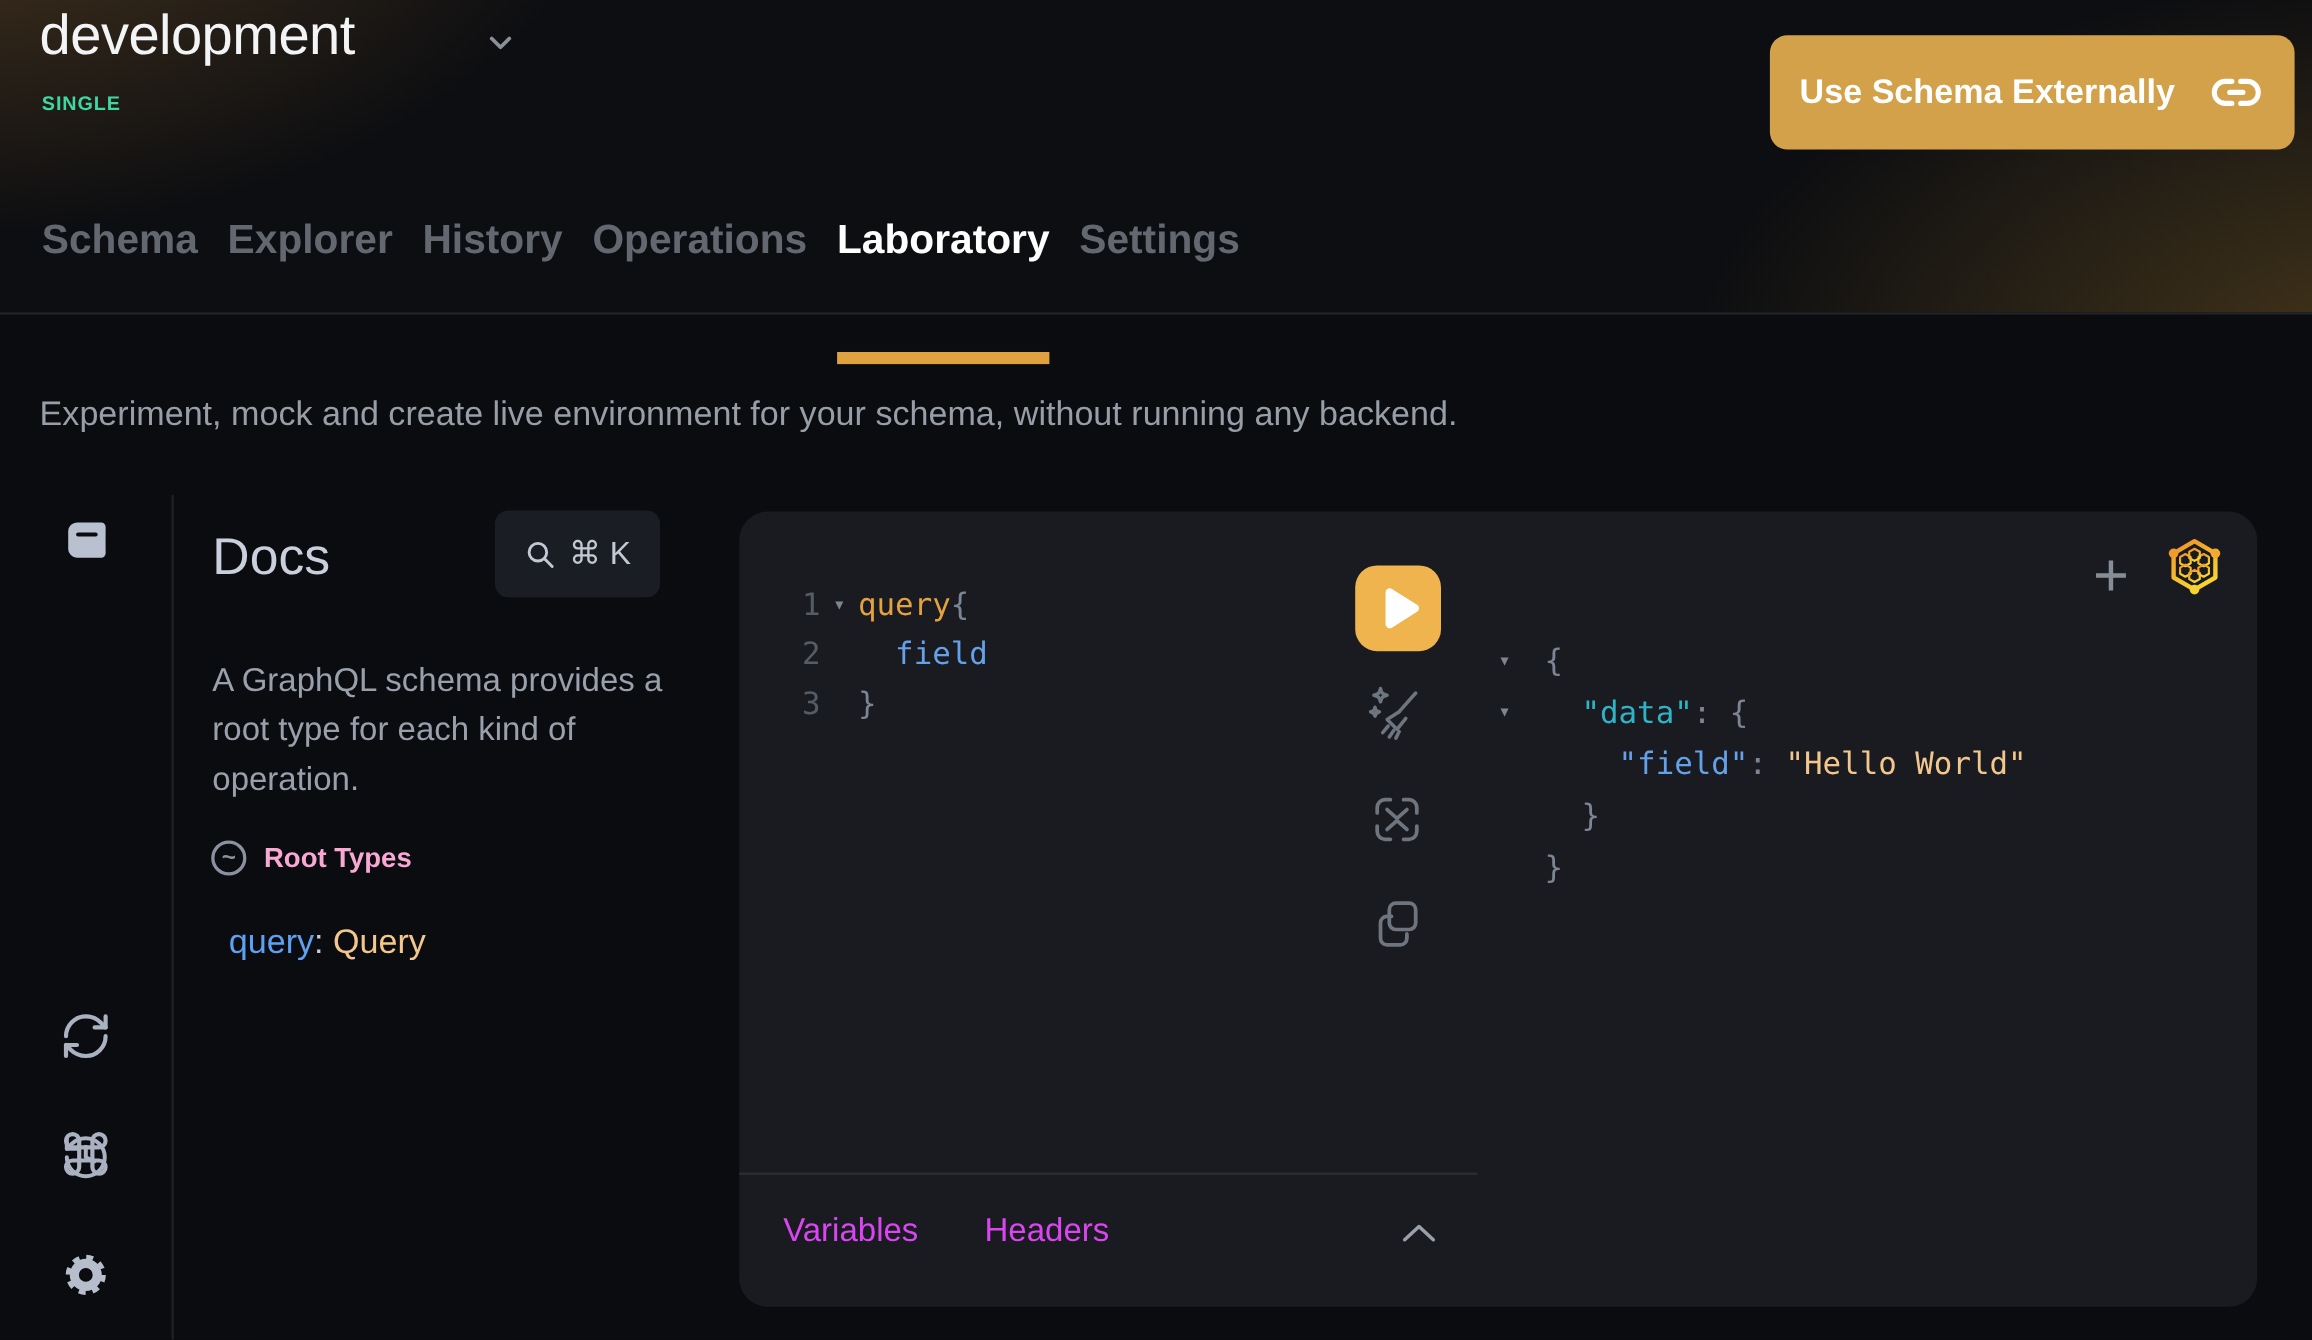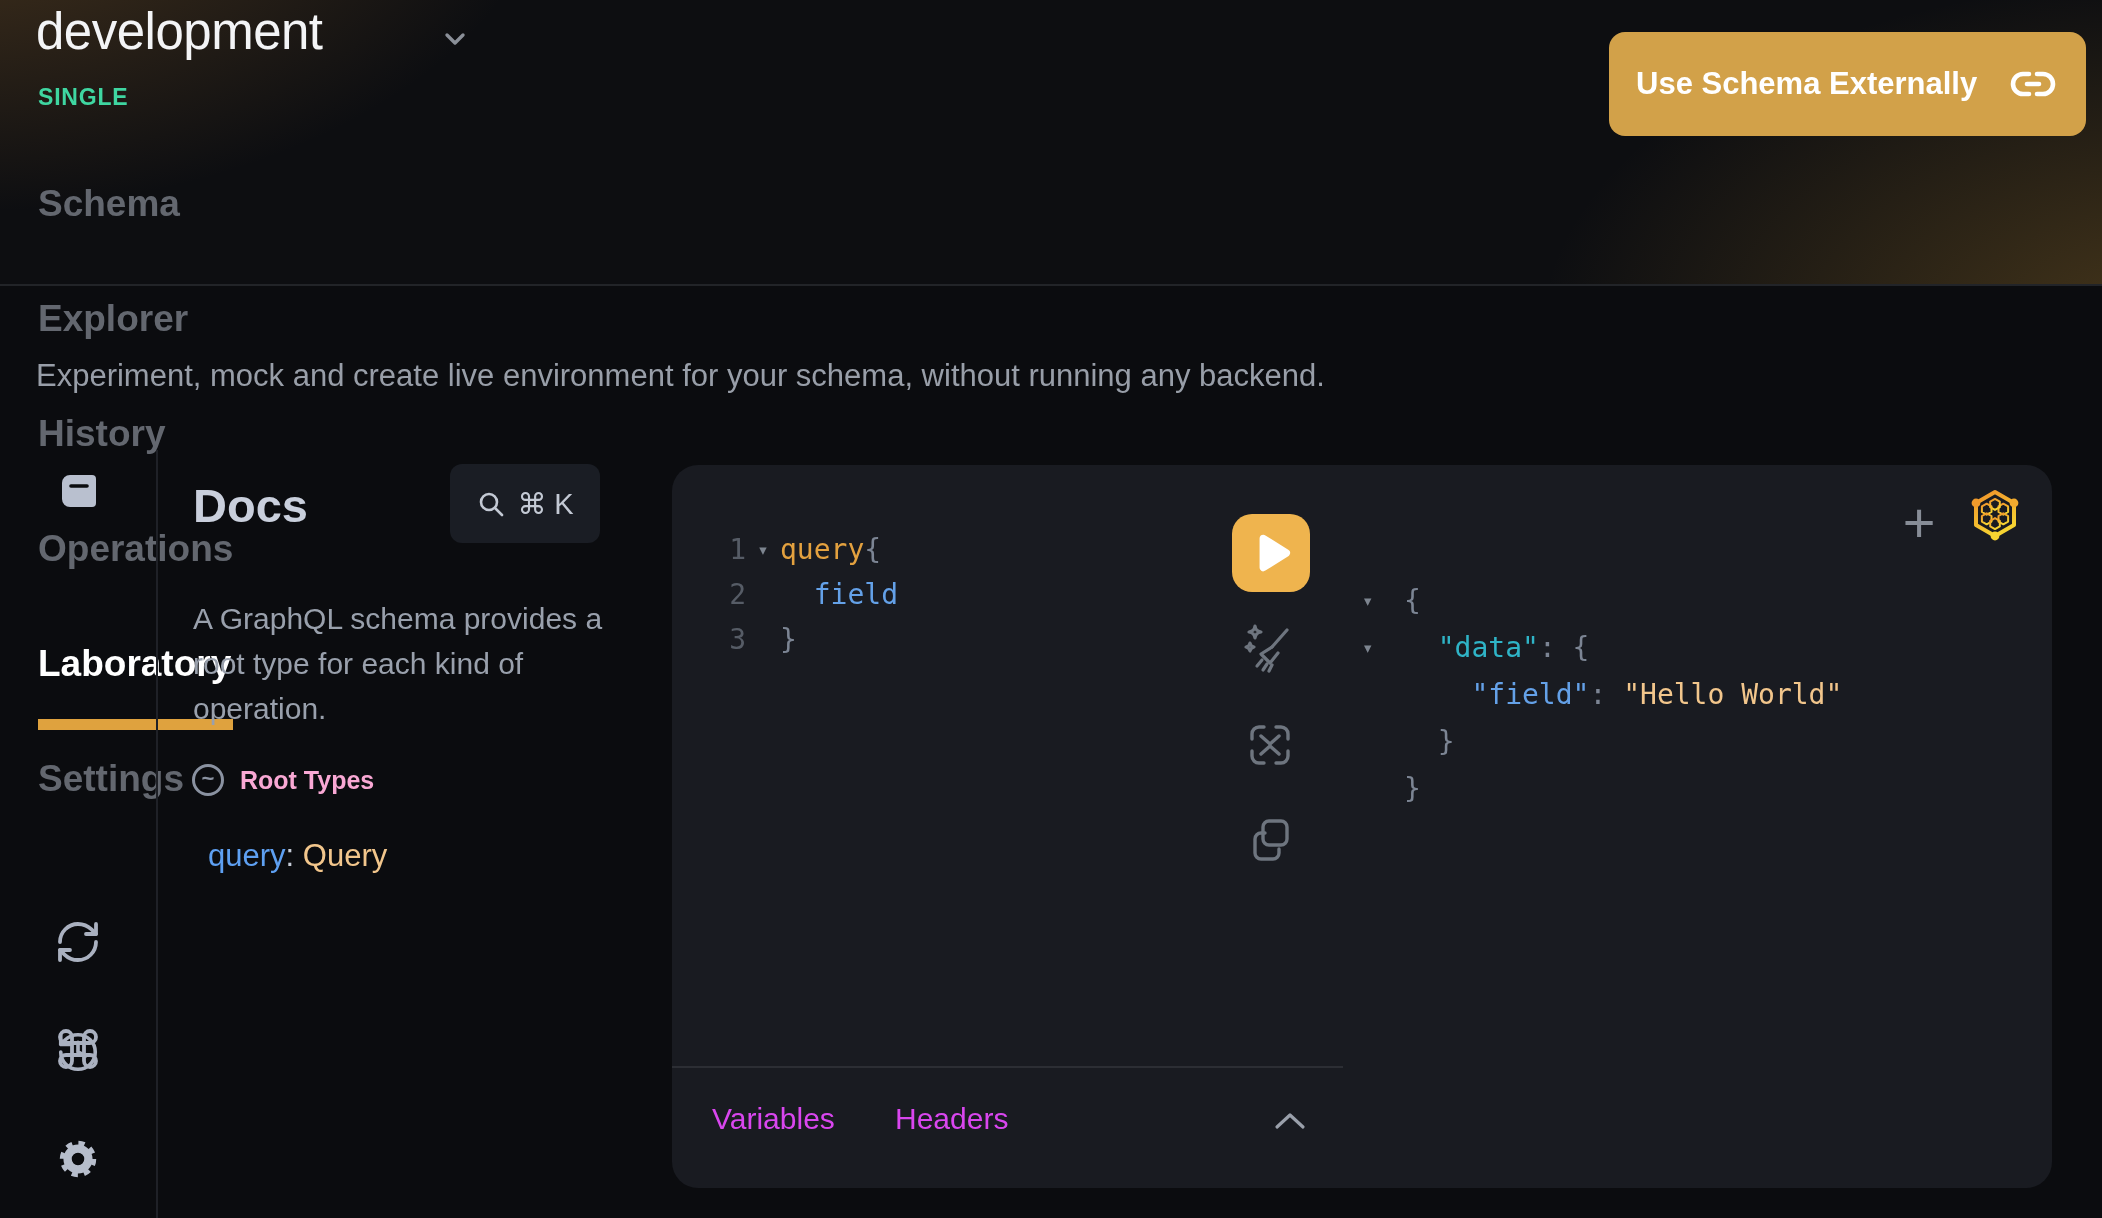--- a/index.html
+++ b/index.html
@@ -10,43 +10,43 @@
   
   .header{position:absolute;left:0;top:0;width:2102px;height:286px;
     background:
       radial-gradient(900px 520px at -60px -140px, rgba(128,90,42,.55), rgba(128,90,42,0) 68%),
       radial-gradient(980px 540px at 104% 118%, rgba(152,112,40,.42), rgba(152,112,40,0) 66%),
       #0d0e11;
     border-bottom:2px solid #222428;box-sizing:border-box;}
   .target-title{position:absolute;left:36px;top:2px;font-size:51px;font-weight:400;
     color:#f3f4f6;letter-spacing:-.5px;margin:0;cursor:pointer;}
   .title-chevron{position:absolute;left:440px;top:24px;}
-  .badge{position:absolute;left:38px;top:84px;font-size:23px;font-weight:700;
+  .badge{position:absolute;left:38px;top:84px;font-size:18px;font-weight:700;
     letter-spacing:.8px;color:#3fd6a1;}
   .schema-btn{position:absolute;left:1609px;top:32px;width:477px;height:104px;
     border-radius:16px;background:#d2a149;display:flex;align-items:center;
     box-sizing:border-box;padding:0 30px 0 27px;cursor:pointer;}
   .schema-btn .lbl{font-size:31px;font-weight:700;color:#ffffff;}
   .schema-btn svg{margin-left:auto;}
-  .tabs{position:absolute;left:38px;top:183px;display:flex;gap:73px;height:89px;flex-direction:column;}
+  .tabs{position:absolute;left:38px;top:197px;display:flex;gap:27px;height:89px;}
   .tab{position:relative;font-size:37px;font-weight:700;color:#63676f;cursor:pointer;}
   .tab.active{color:#ffffff;}
   .tab.active::after{content:"";position:absolute;left:0;right:0;bottom:-45px;
     height:11px;background:#dfa23e;}
 
   .subtitle{position:absolute;left:36px;top:358px;font-size:31px;color:#989ea8;}
 
   
   .rail{position:absolute;left:0;top:450px;width:158px;height:768px;
     border-right:2px solid #1f2127;box-sizing:border-box;}
   .rail .ric{position:absolute;left:50%;transform:translateX(-50%);cursor:pointer;}
 
   
   .docs-title{position:absolute;left:193px;top:478px;margin:0;font-size:47px;
-    font-weight:700;color:#c9cfdc;}
+    font-weight:400;color:#c9cfdc;}
   .search-btn{position:absolute;left:450px;top:464px;width:150px;height:79px;
     border-radius:12px;background:#1a1d24;display:flex;align-items:center;
     justify-content:center;gap:11px;cursor:pointer;}
   .search-btn .sc{font-size:29px;color:#c3c9d4;
     font-family:"Liberation Sans","DejaVu Sans",sans-serif;}
   .docs-desc{position:absolute;left:193px;top:596px;width:442px;font-size:30px;
     line-height:45px;color:#99a0ac;}
   .root-row{position:absolute;left:192px;top:764px;display:flex;align-items:center;gap:16px;}
   .tilde-circle{width:32px;height:32px;border:3px solid #8a92a1;border-radius:50%;
     display:flex;align-items:center;justify-content:center;box-sizing:border-box;}

